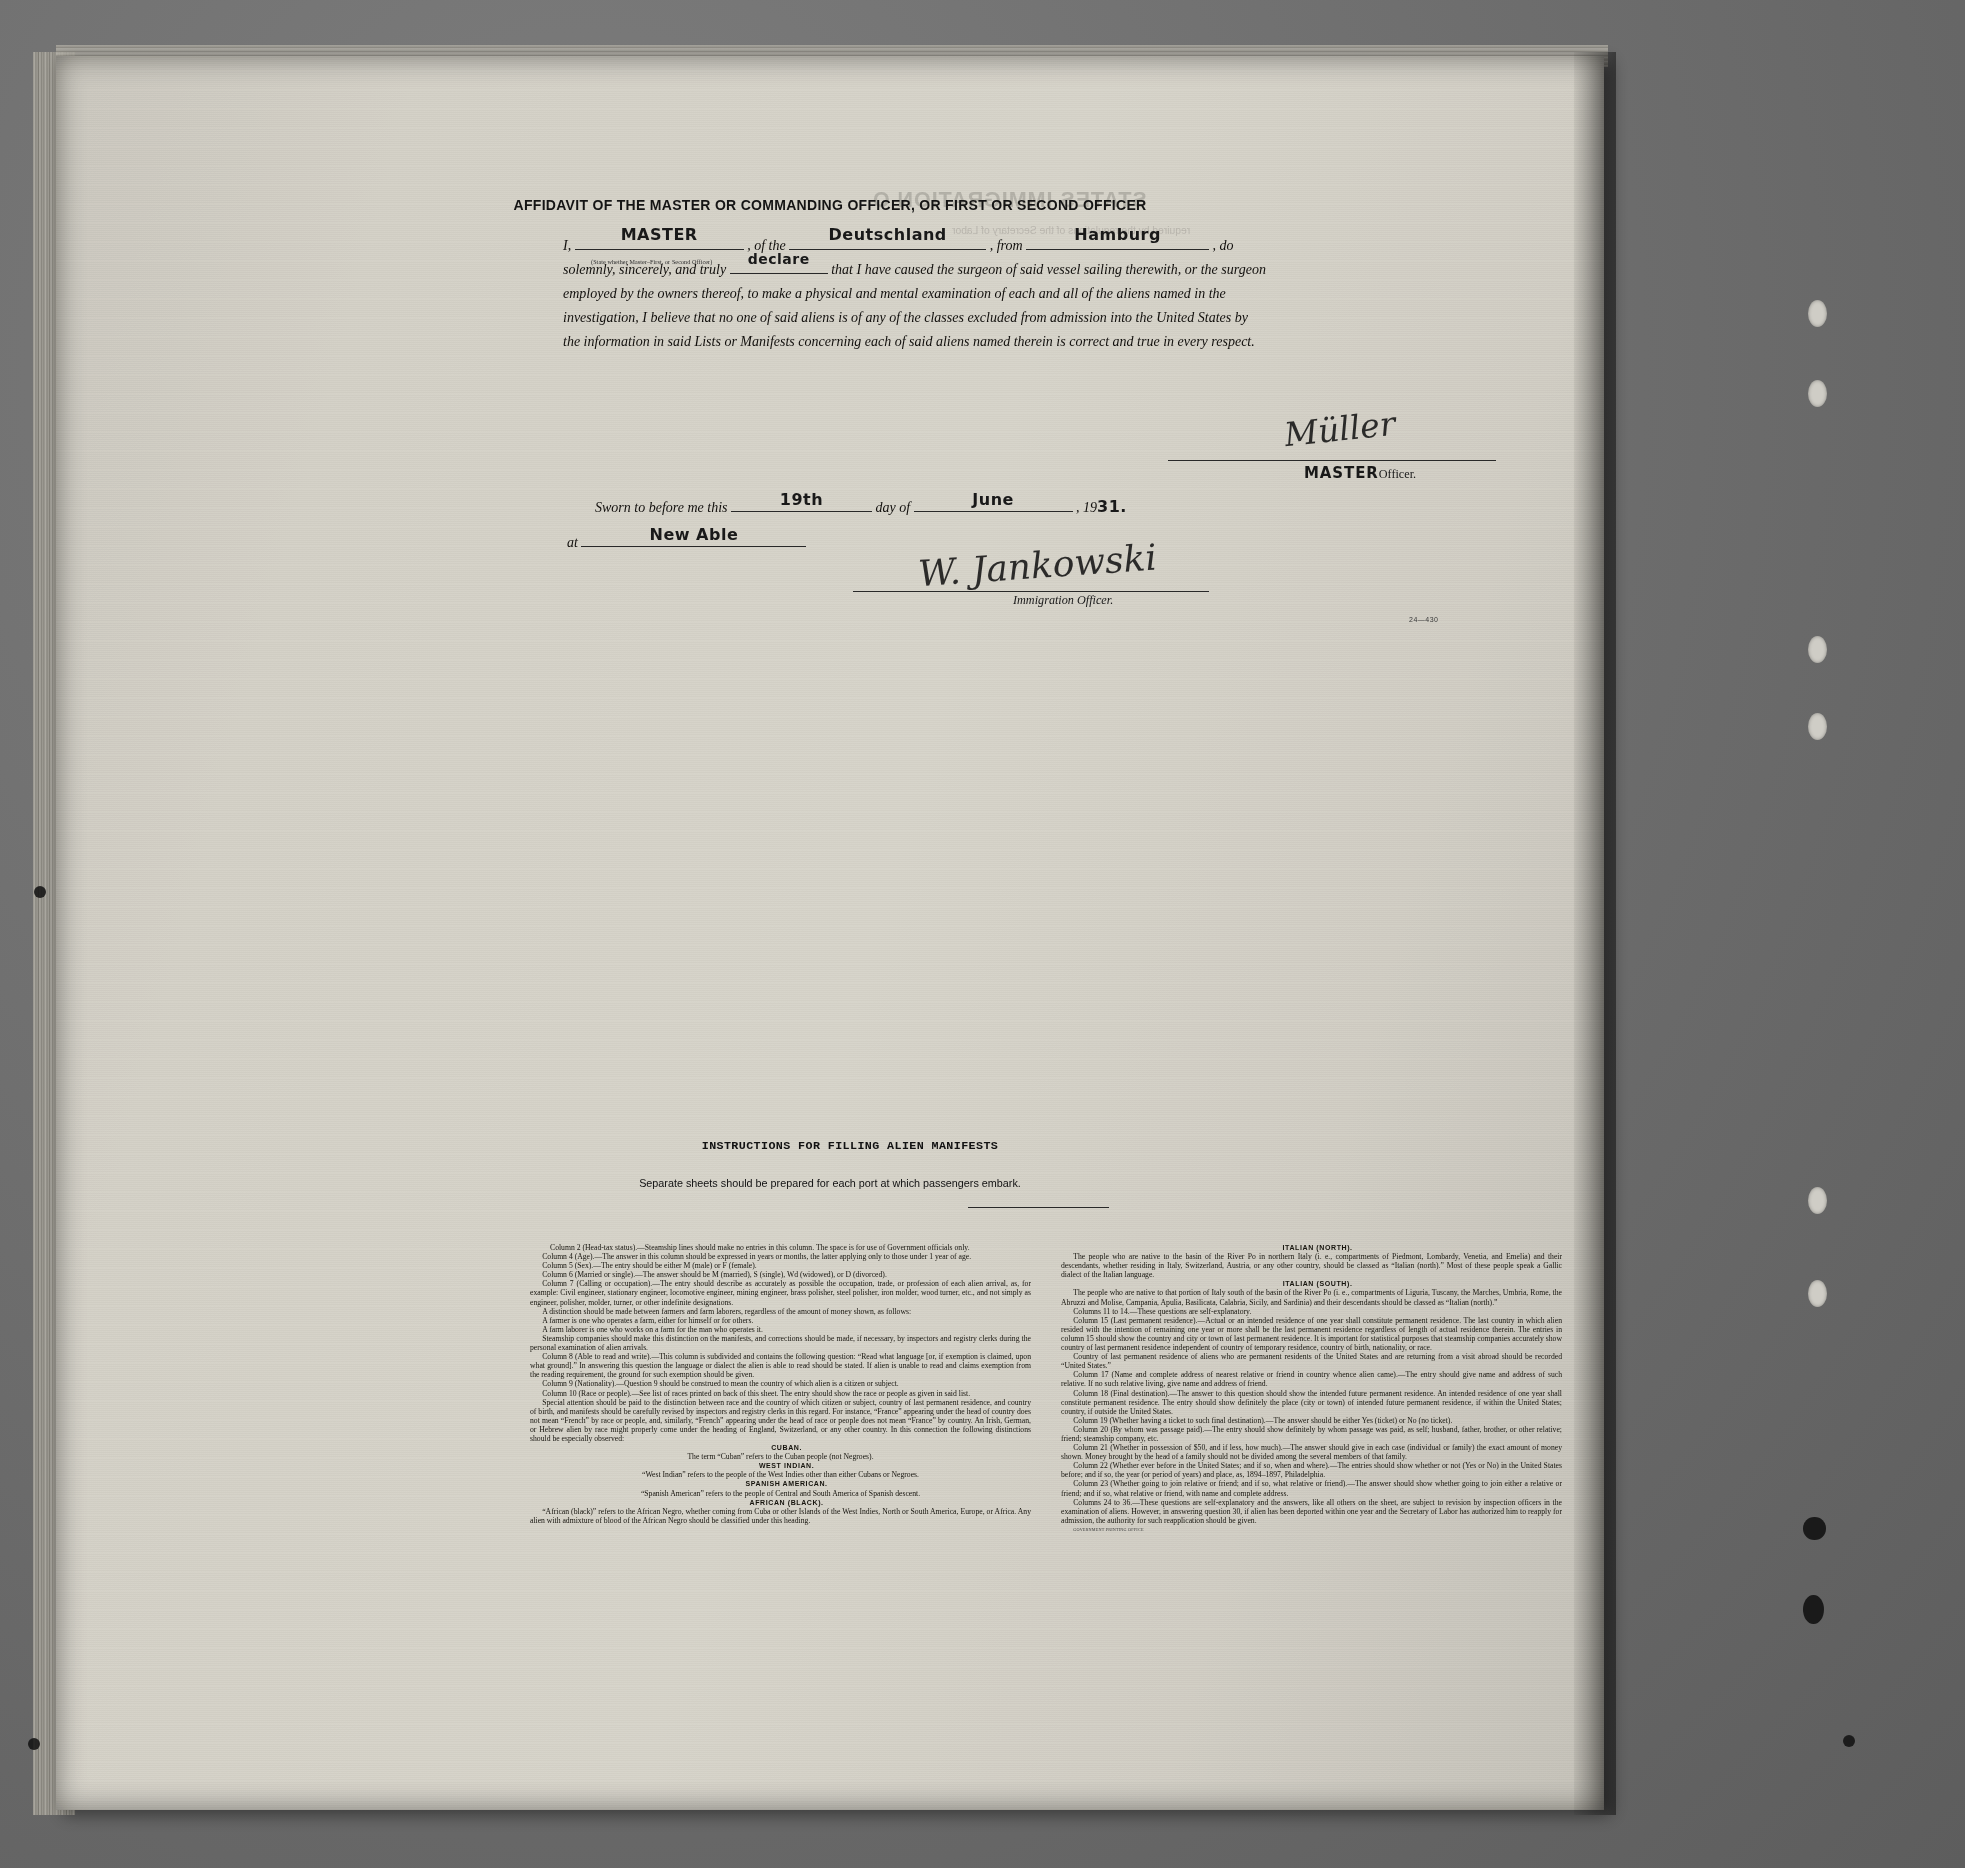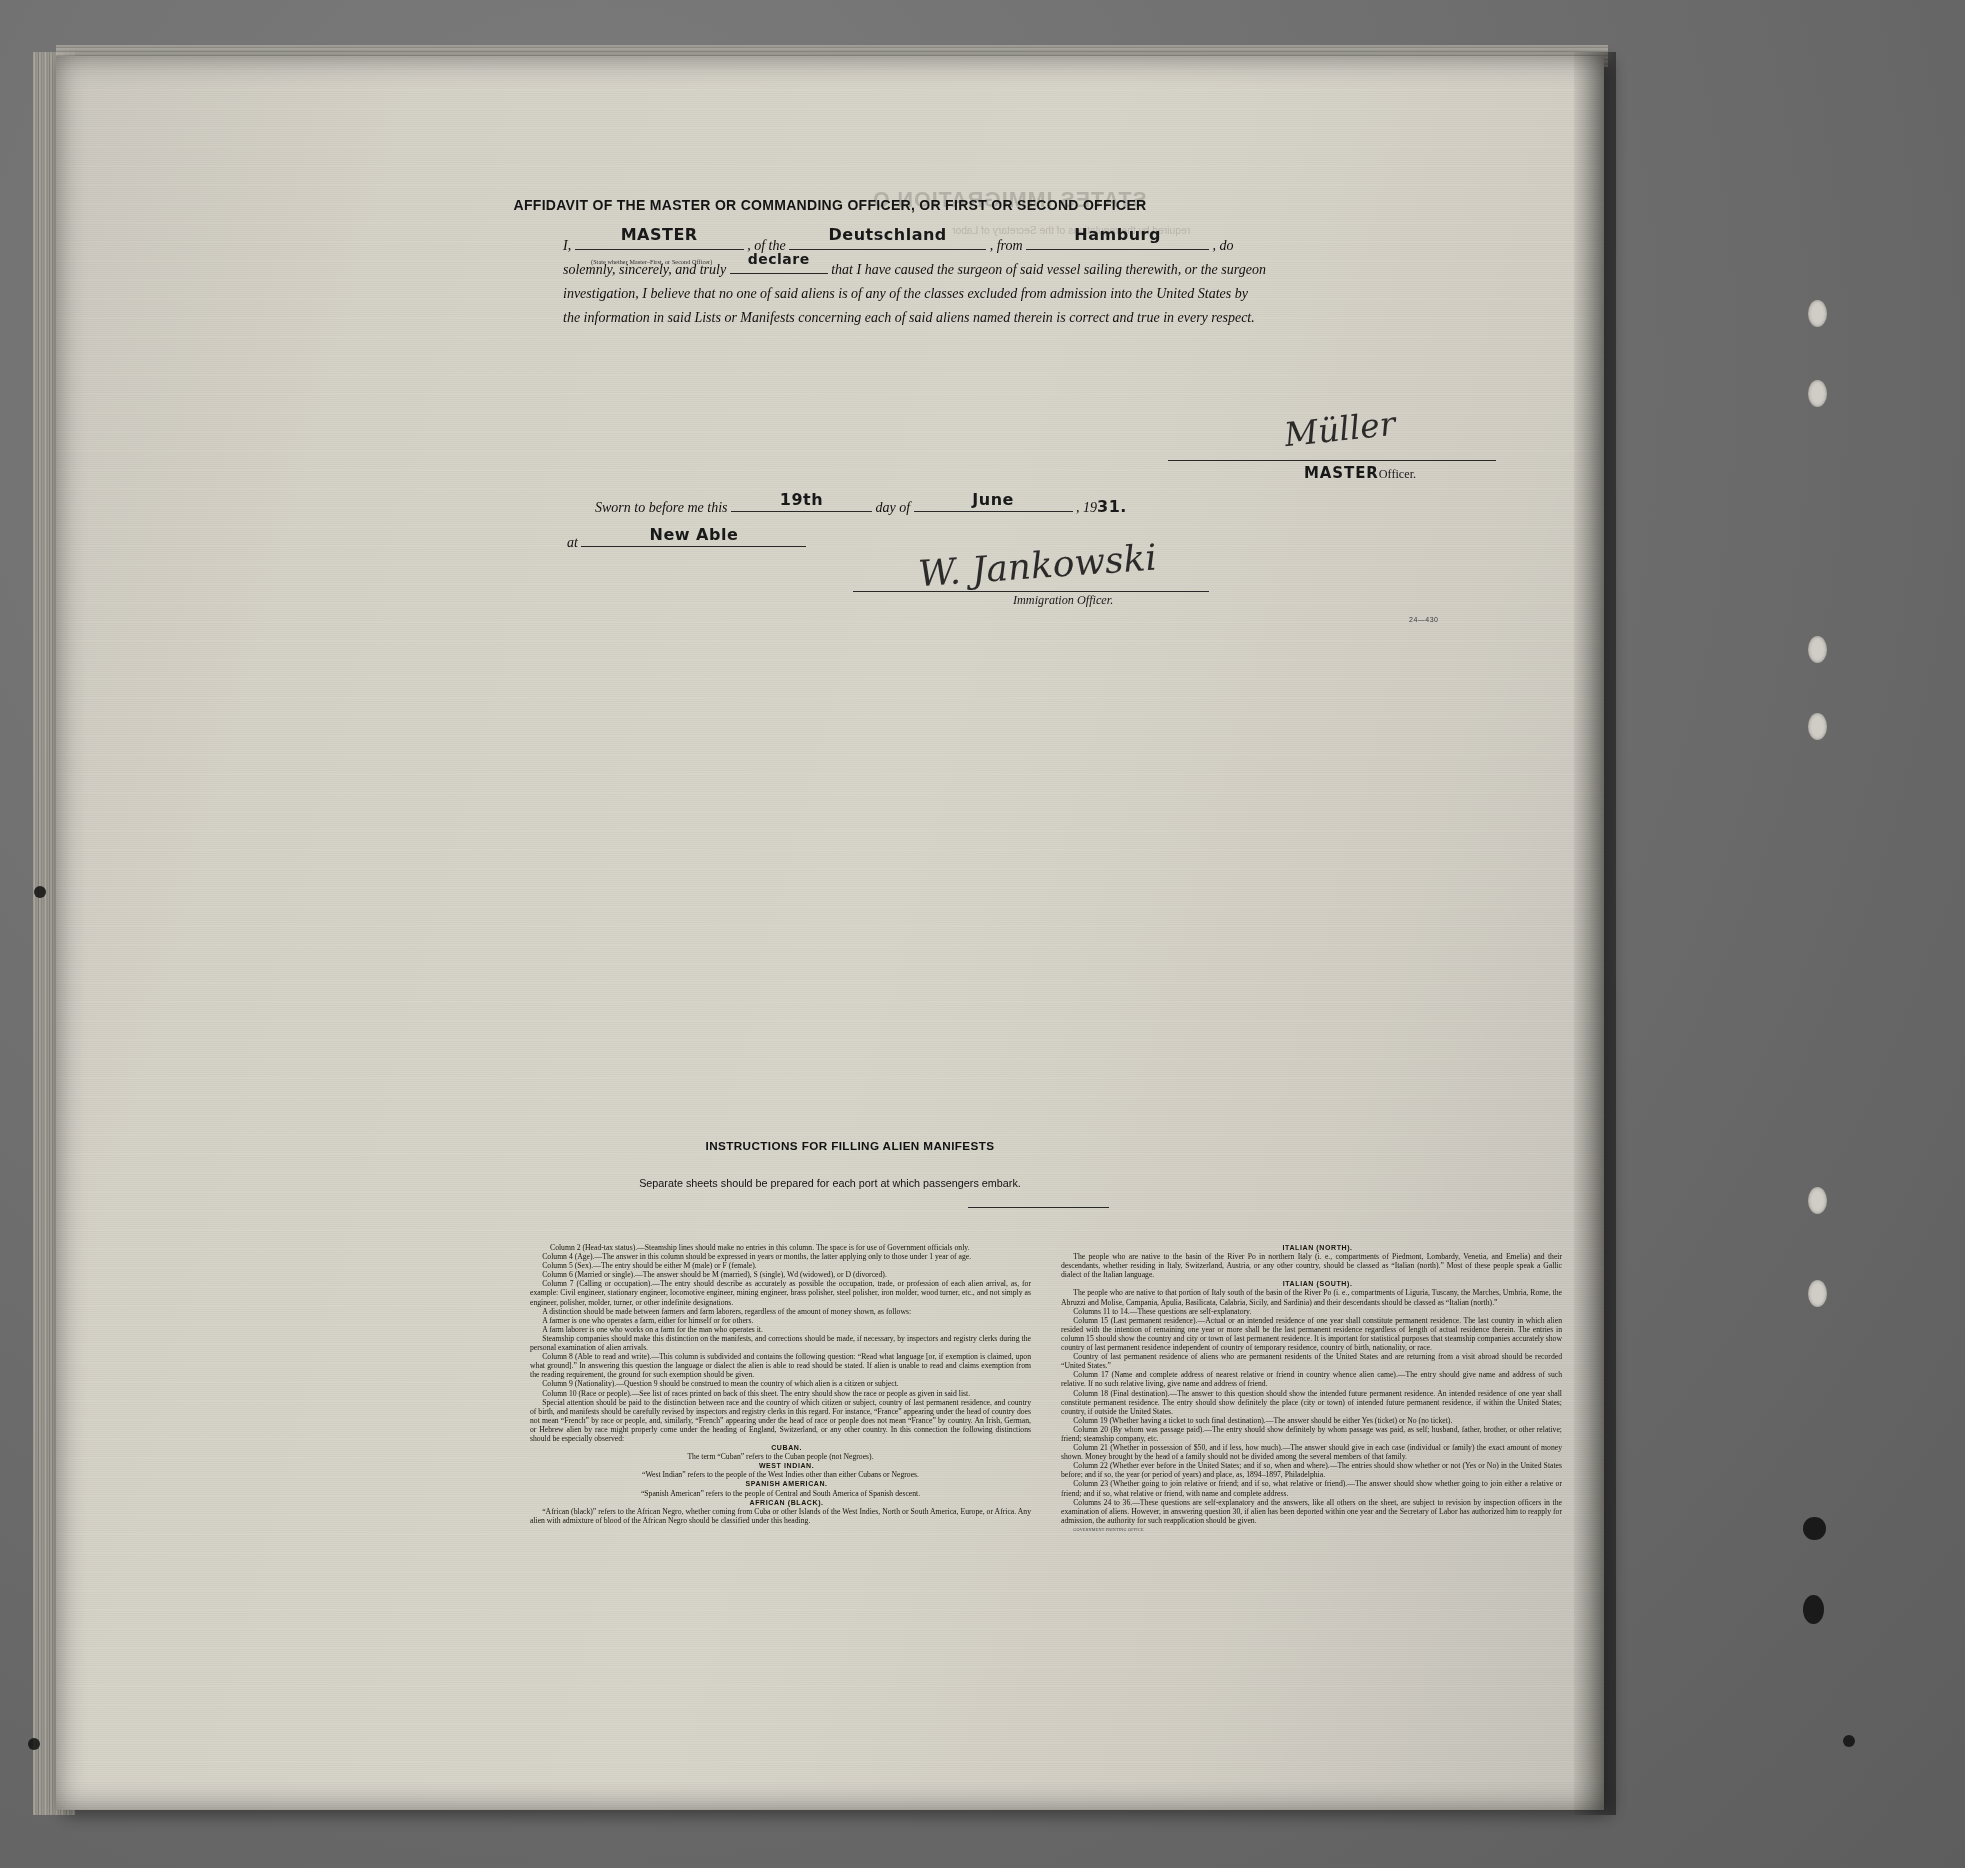--- a/index.html
+++ b/index.html
@@ -261,21 +261,21 @@
     transform: scaleX(-1);
     pointer-events: none;
   }
 
   
   .instr-title {
     position: absolute;
     left: 0; right: 0;
     top: 1083px;
     text-align: center;
-    font-family: Liberation Sans, sans-serif;
+    font-family: Liberation Mono, monospace;
     font-weight: bold;
     font-size: 11.7px;
     letter-spacing: 0.4px;
     color: #141414;
     padding-left: 40px;
   }
   .instr-sub {
     position: absolute;
     left: 0; right: 0;
     top: 1121px;
@@ -371,20 +371,21 @@
     </div>
 
     <div class="ln">
       <span>solemnly, sincerely, and truly</span>
       <span class="rule" style="width:98px">
         <span class="hand med">declare</span>
       </span>
       <span>that I have caused the surgeon of said vessel sailing therewith, or the surgeon</span>
     </div>
 
+    <div class="ln">employed by the owners thereof, to make a physical and mental examination of each and all of the aliens named in the</div>
 
 
     <div class="ln">investigation, I believe that no one of said aliens is of any of the classes excluded from admission into the United States by</div>
     <div class="ln">the information in said Lists or Manifests concerning each of said aliens named therein is correct and true in every respect.</div>
   </div>
 
   <div class="sub-note">(State whether Master–First, or Second Officer)</div>
 
   <div class="signature">Müller</div>
   <div class="sig-line"></div>

